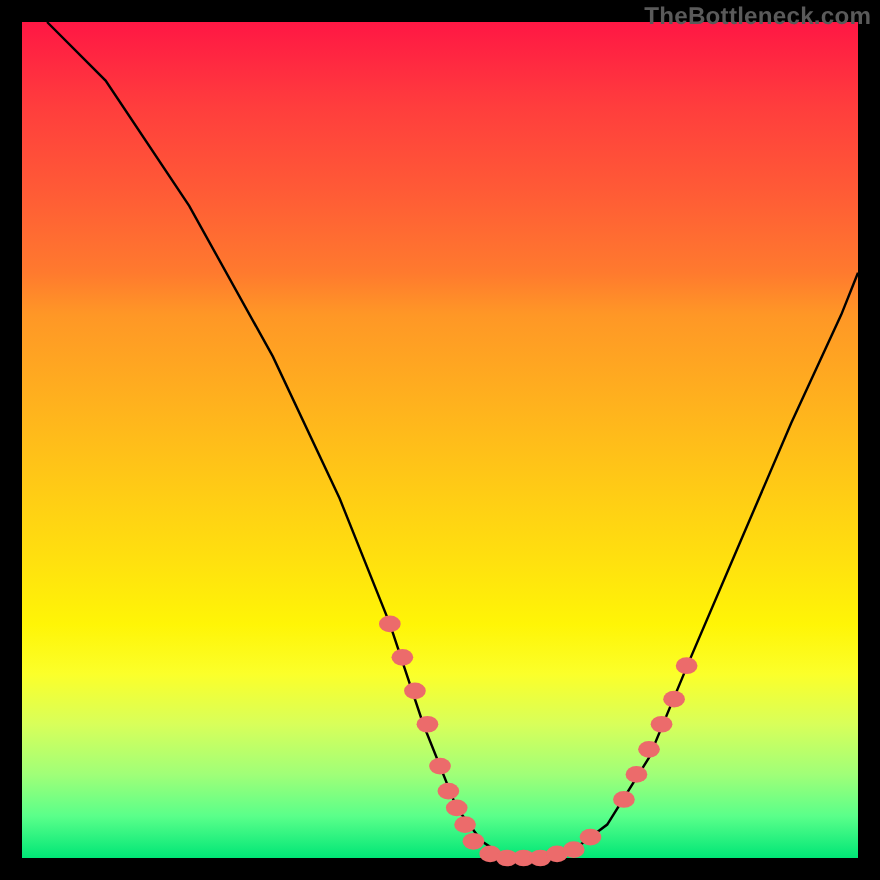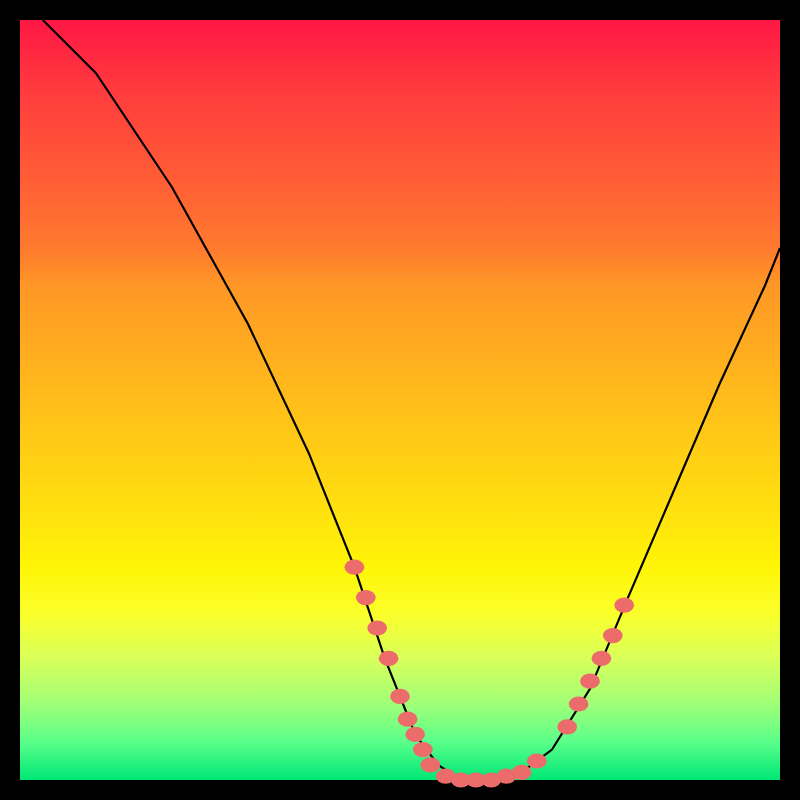--- a/index.html
+++ b/index.html
@@ -81,13 +81,14 @@
         <ellipse cx="68.00" cy="97.50" rx="1.3" ry="1.0" fill="#ec6b6b"></ellipse>
         <ellipse cx="72.00" cy="93.00" rx="1.3" ry="1.0" fill="#ec6b6b"></ellipse>
         <ellipse cx="73.50" cy="90.00" rx="1.3" ry="1.0" fill="#ec6b6b"></ellipse>
         <ellipse cx="75.00" cy="87.00" rx="1.3" ry="1.0" fill="#ec6b6b"></ellipse>
         <ellipse cx="76.50" cy="84.00" rx="1.3" ry="1.0" fill="#ec6b6b"></ellipse>
         <ellipse cx="78.00" cy="81.00" rx="1.3" ry="1.0" fill="#ec6b6b"></ellipse>
         <ellipse cx="79.50" cy="77.00" rx="1.3" ry="1.0" fill="#ec6b6b"></ellipse>
       </g>
   </svg>
 
+  <div class="watermark">TheBottleneck.com</div>
 </div>
 
 </body></html>

